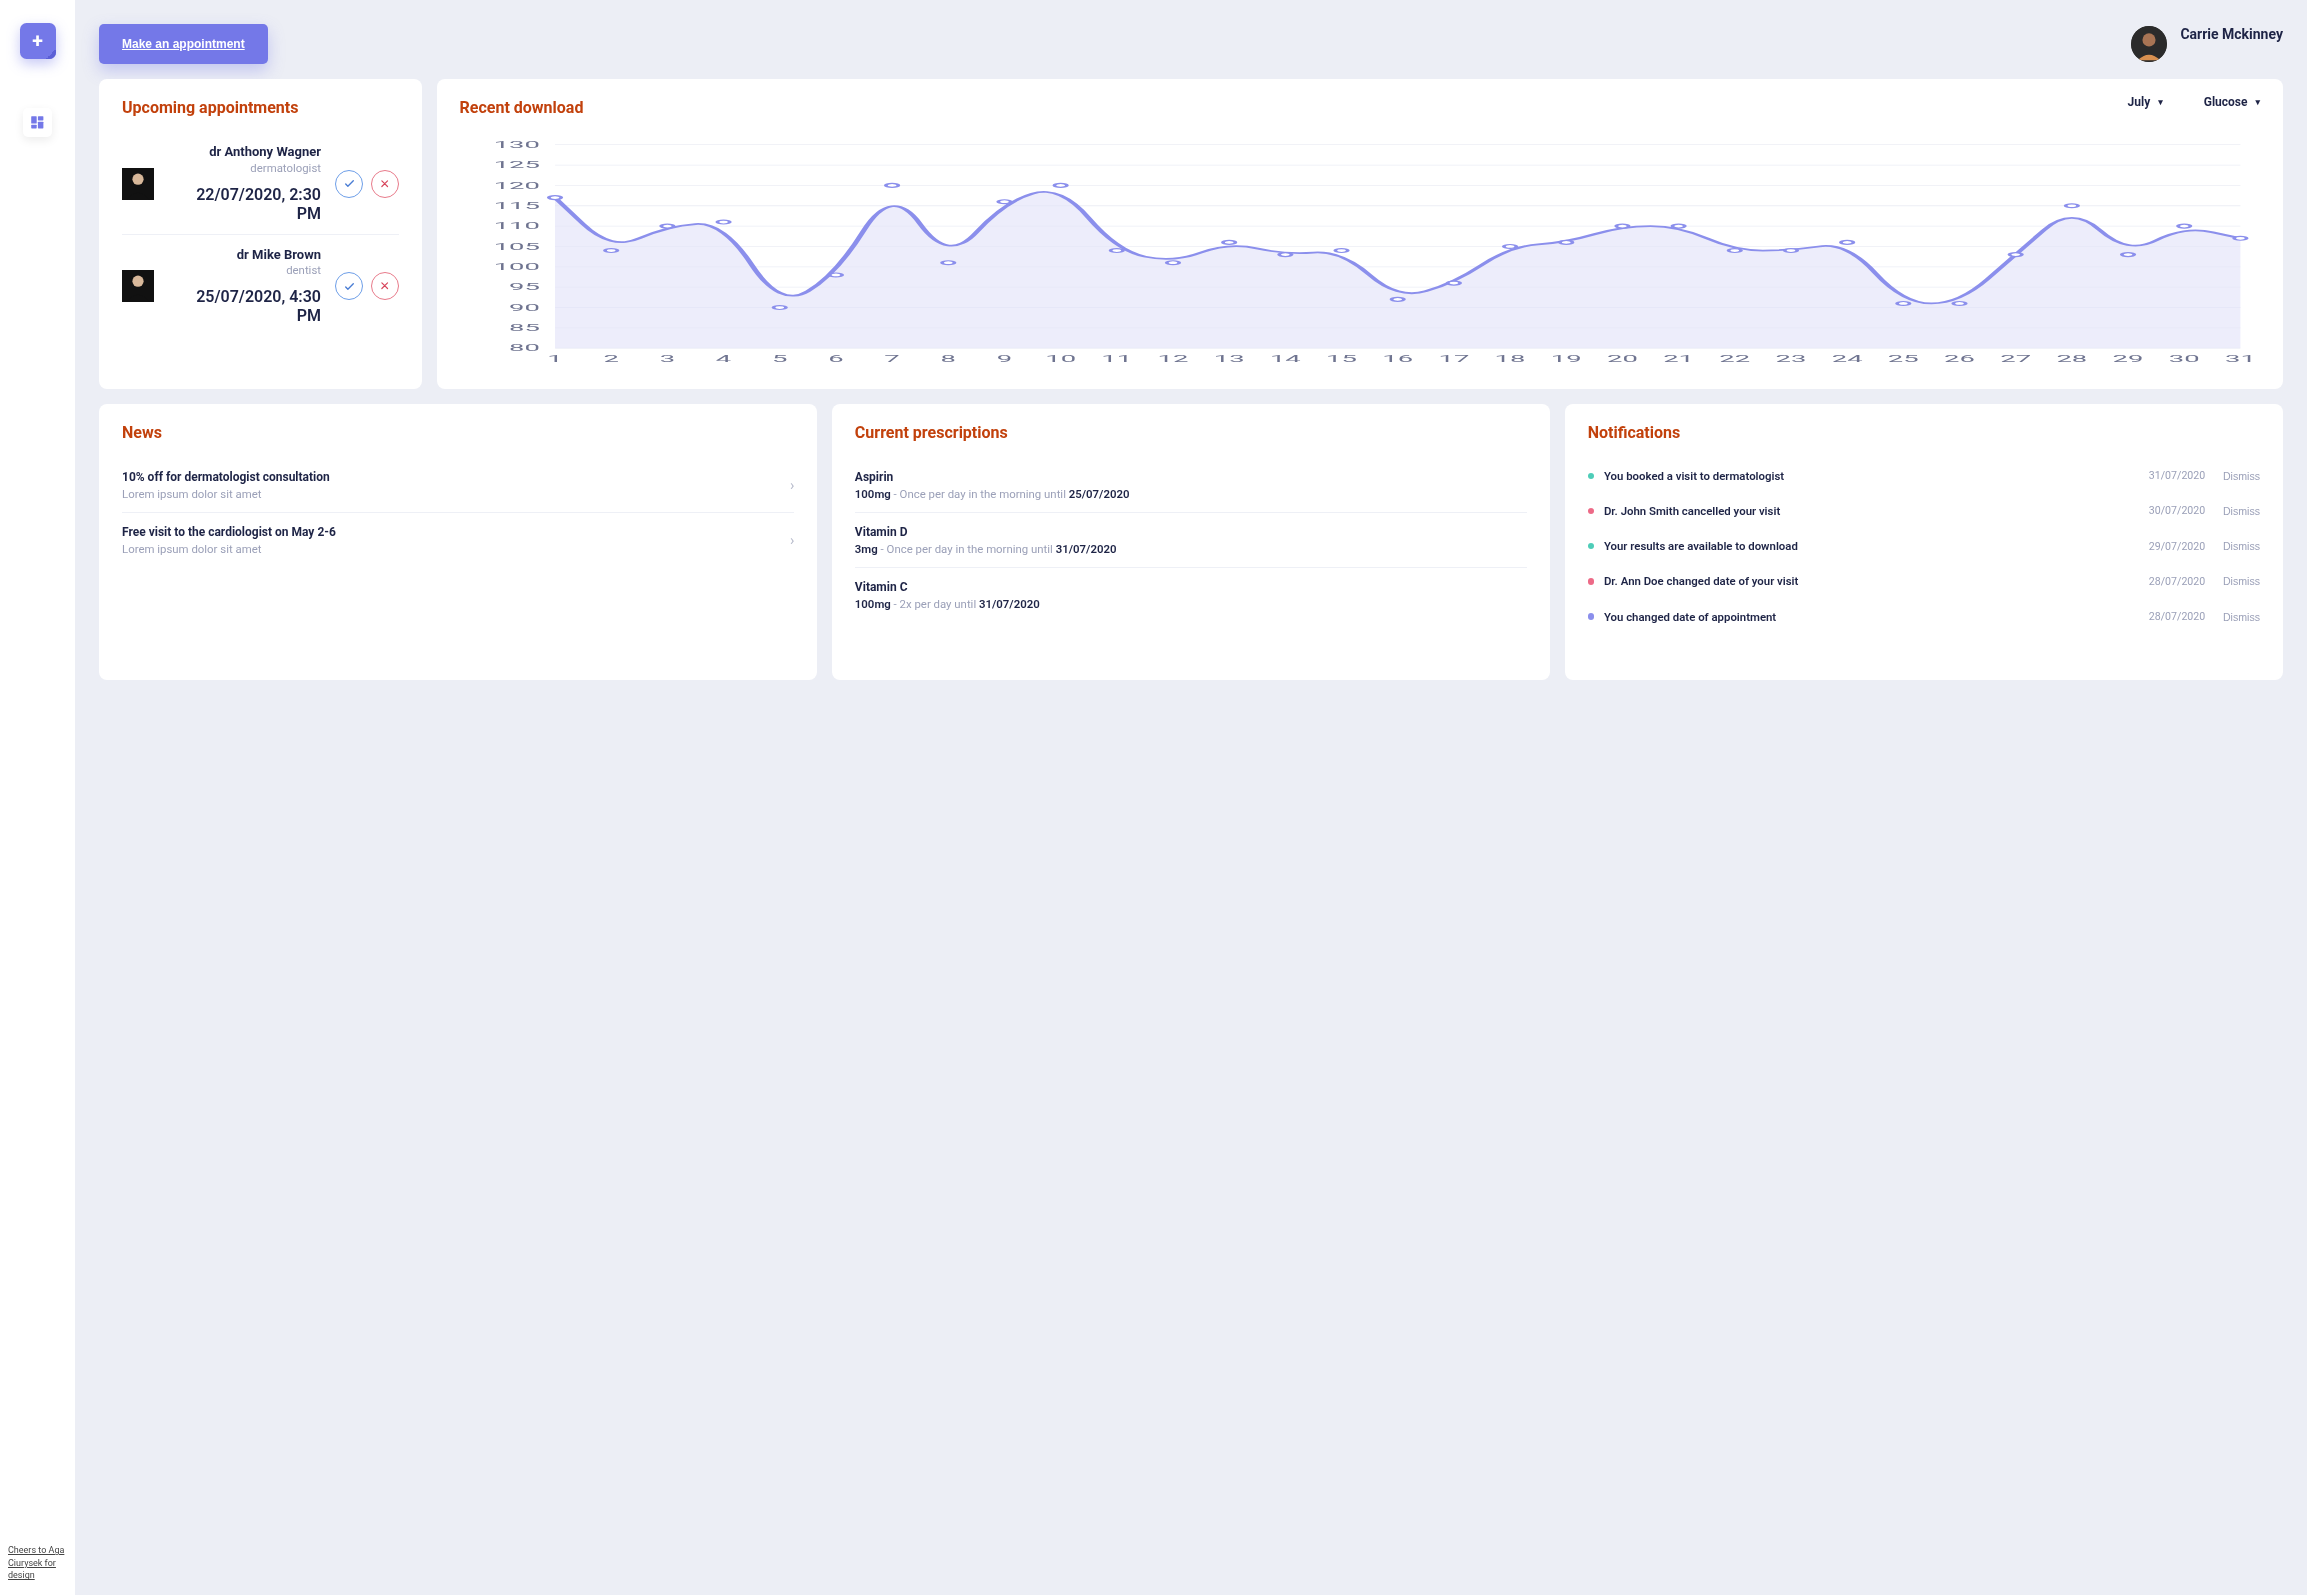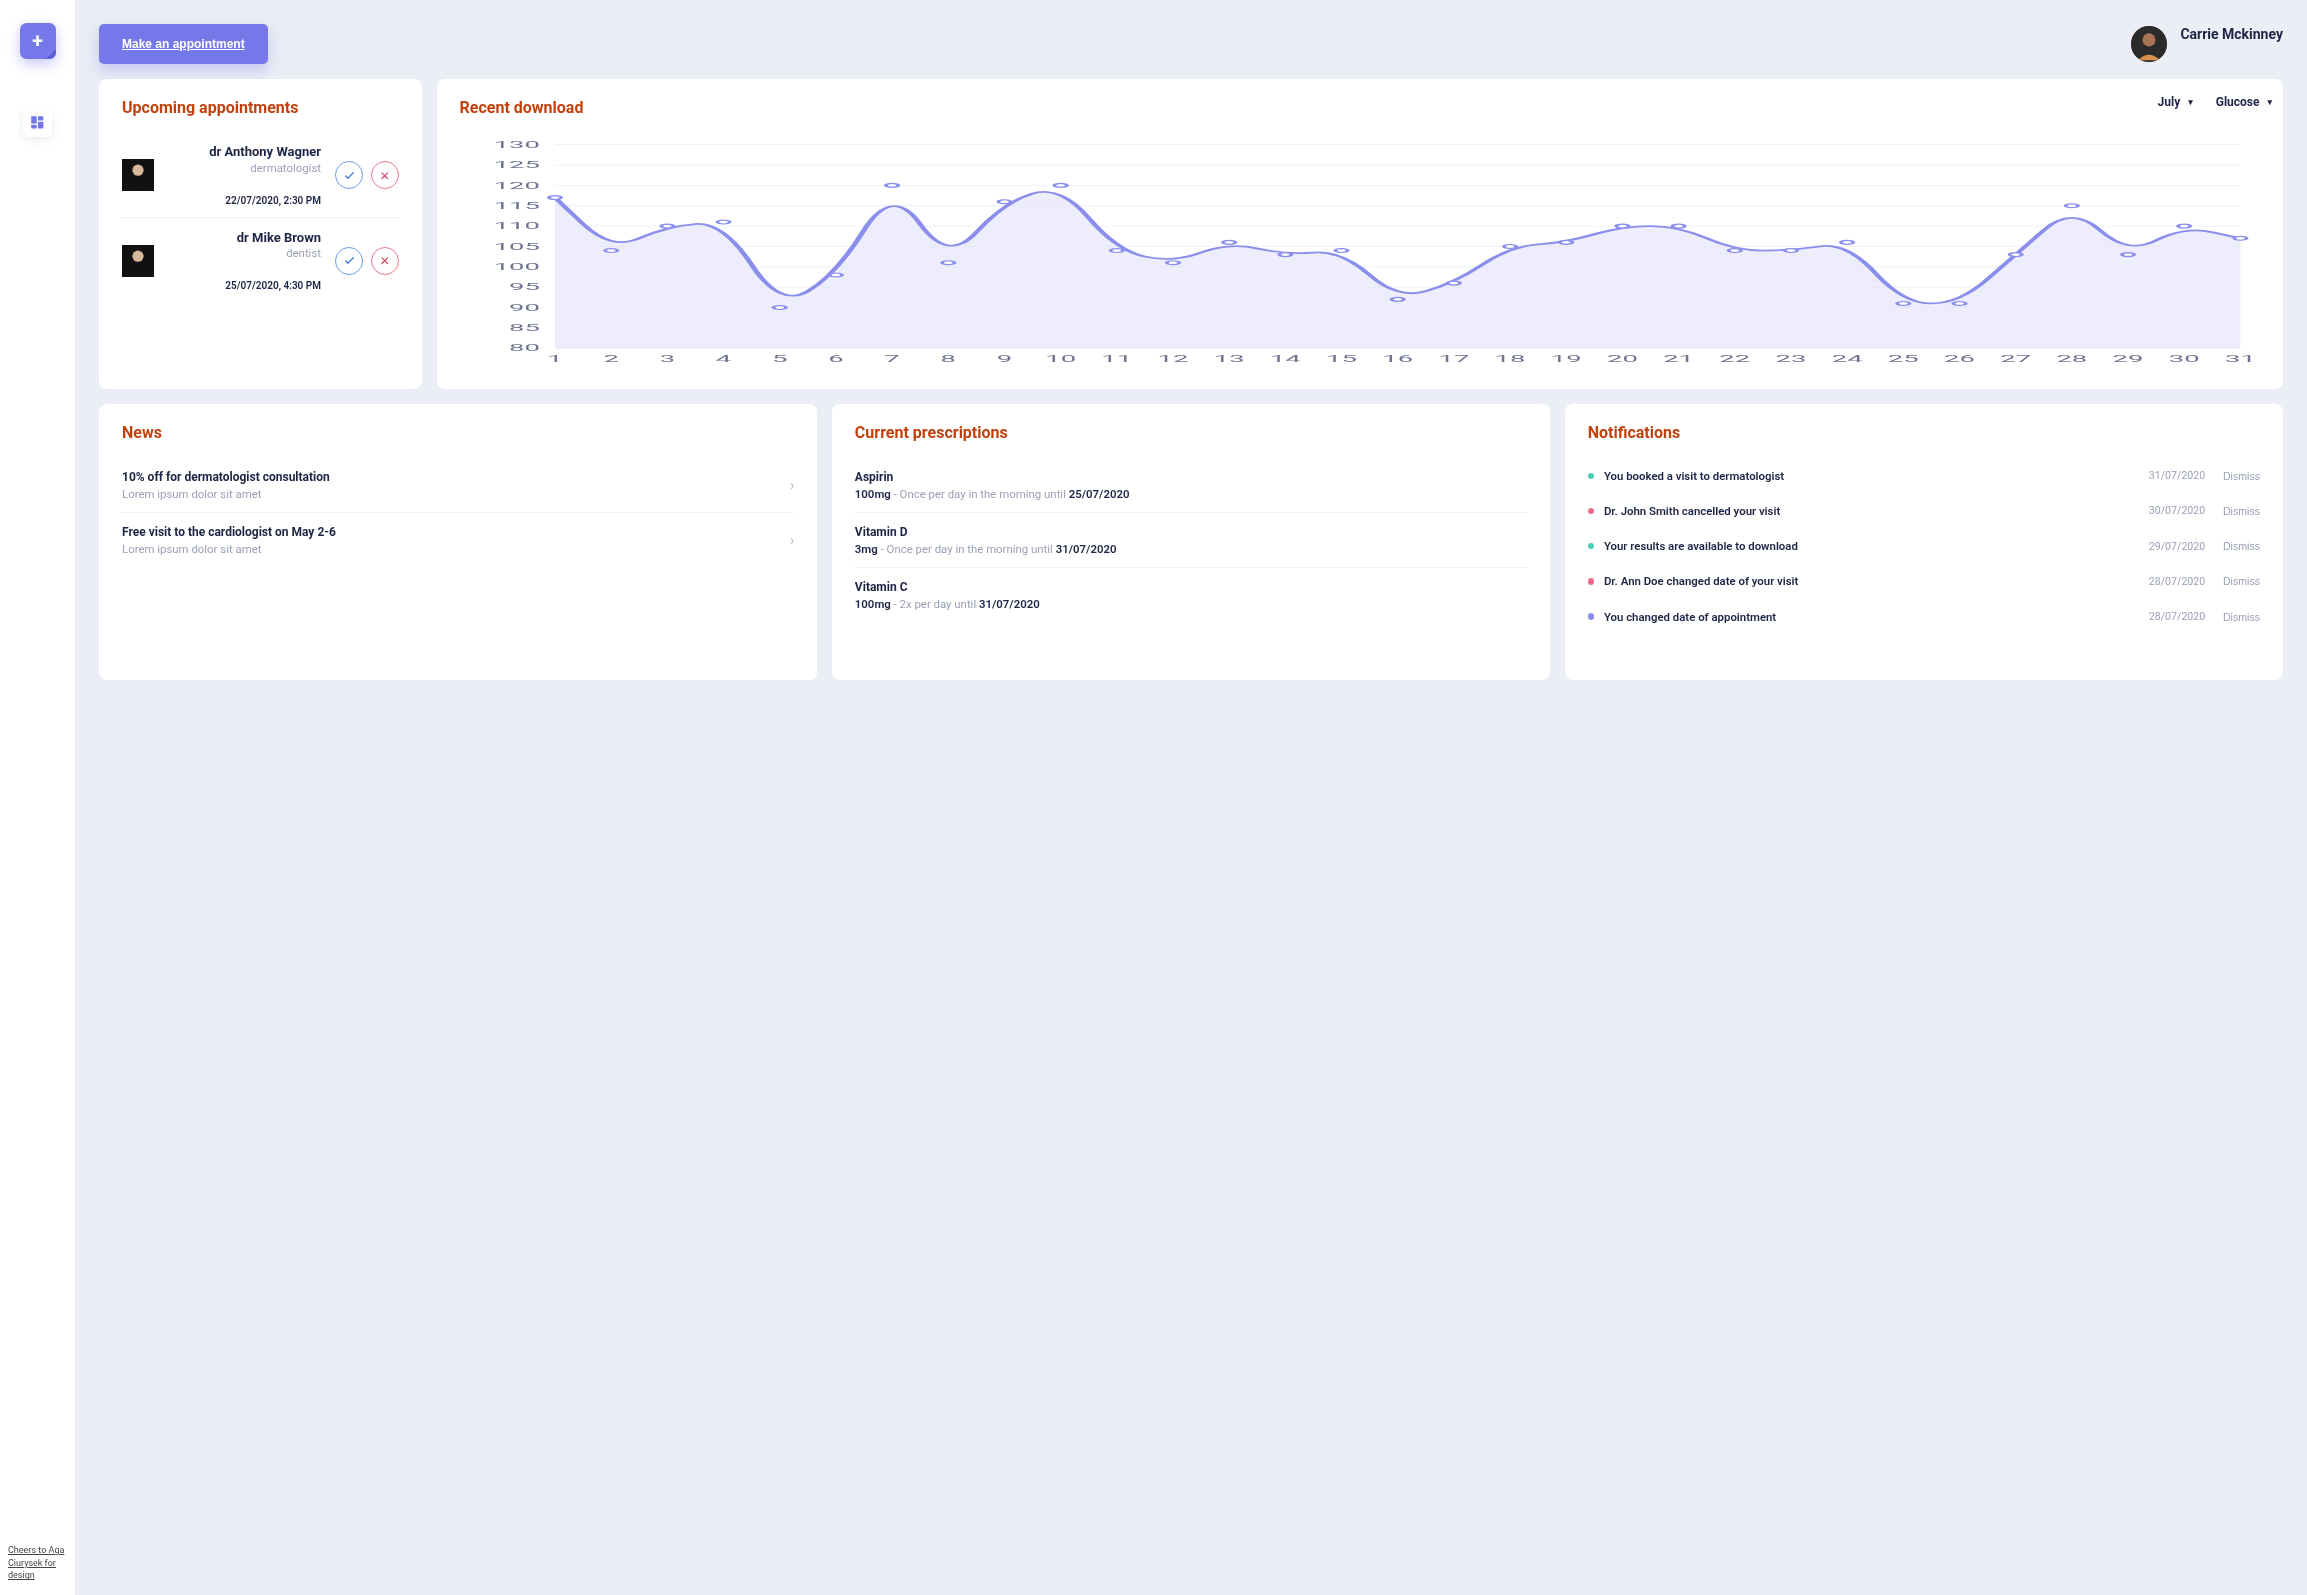--- a/index.html
+++ b/index.html
@@ -64,27 +64,27 @@
 .row1 .card:first-child{width:323px;}
 .row1 .card:last-child{flex:1;position:relative;}
 .card-title{font-size:16px;font-weight:700;color:#c2410c;margin-bottom:16px;}
 .appt{display:flex;align-items:center;gap:14px;padding:11.4px 0;border-bottom:0.8px solid #eef0f6;text-align:right;}
 .appt:last-child{border-bottom:none;}
 .appt-avatar{width:32px;height:32px;background:#1a1a1a;display:flex;align-items:flex-end;justify-content:center;}
 .appt-avatar svg{width:100%;height:100%;}
 .appt-info{flex:1;}
 .appt-name{font-weight:700;font-size:13px;color:#1e2446;}
 .appt-spec{color:#9ba0b8;font-size:11.4px;margin-top:1.6px;}
-.appt-time{color:#1e2446;font-size:10px;font-weight:600;margin-top:20px;}
+.appt-time{color:#1e2446;font-size:16px;font-weight:600;margin-top:10px;}
 .appt-actions{display:flex;gap:8px;}
 .circle-btn{width:28px;height:28px;border-radius:50%;background:transparent;display:flex;align-items:center;justify-content:center;cursor:pointer;}
 .circle-btn.ok{border:1.6px solid #6d9ee8;color:#4a7dd4;}
 .circle-btn.no{border:1.6px solid #e87a8a;color:#d8475d;}
 .results-head{display:flex;align-items:center;justify-content:space-between;margin-bottom:4.9px;}
-.selects{display:flex;gap:23px;position:absolute;right:11px;top:16px;}
+.selects{display:flex;gap:41px;position:absolute;right:23px;top:16px;}
 .sel{display:flex;align-items:center;gap:8px;font-weight:700;font-size:12px;color:#1e2446;cursor:pointer;}
 .chev{font-size:9px;}
 .chart-area{margin-top:6.5px;}
 svg.chart{width:100%;height:227px;}
 .axis-text{font-size:11px;fill:#6f7490;}
 .grid-line{stroke:#eceef5;stroke-width:1;}
 .data-line{fill:none;stroke:#8b8fec;stroke-width:2.2;}
 .data-area{fill:#e3e4f9;opacity:0.65;}
 .point{fill:#fff;stroke:#8b8fec;stroke-width:1.5;}
 .row2{display:flex;gap:14.6px;}

